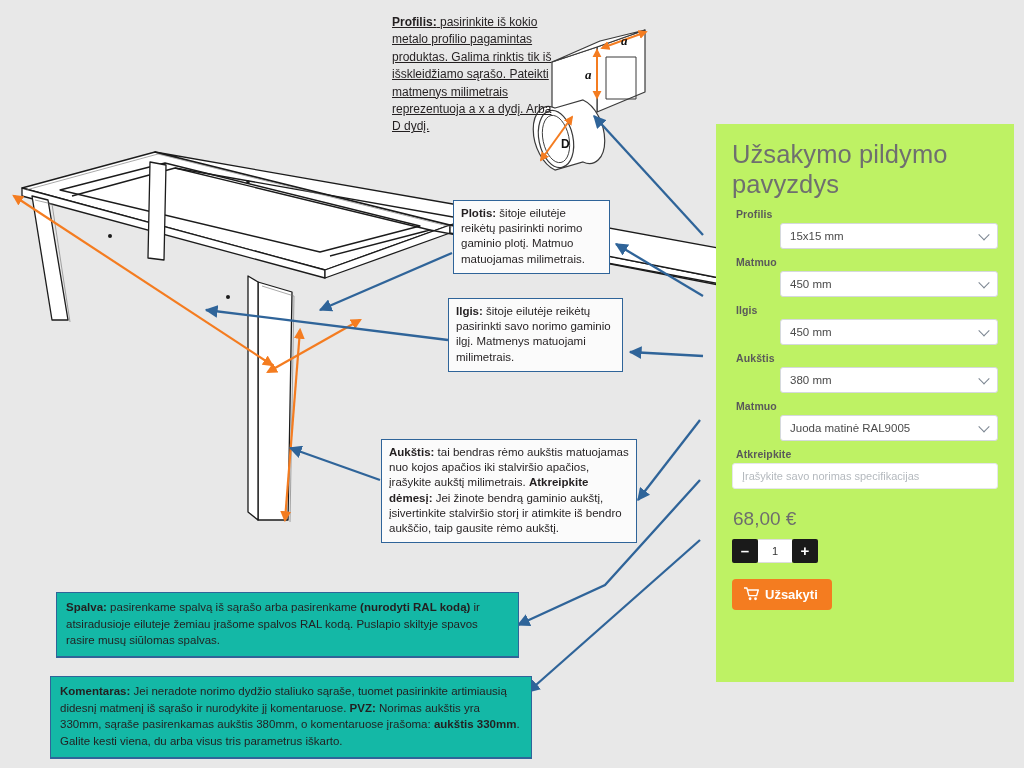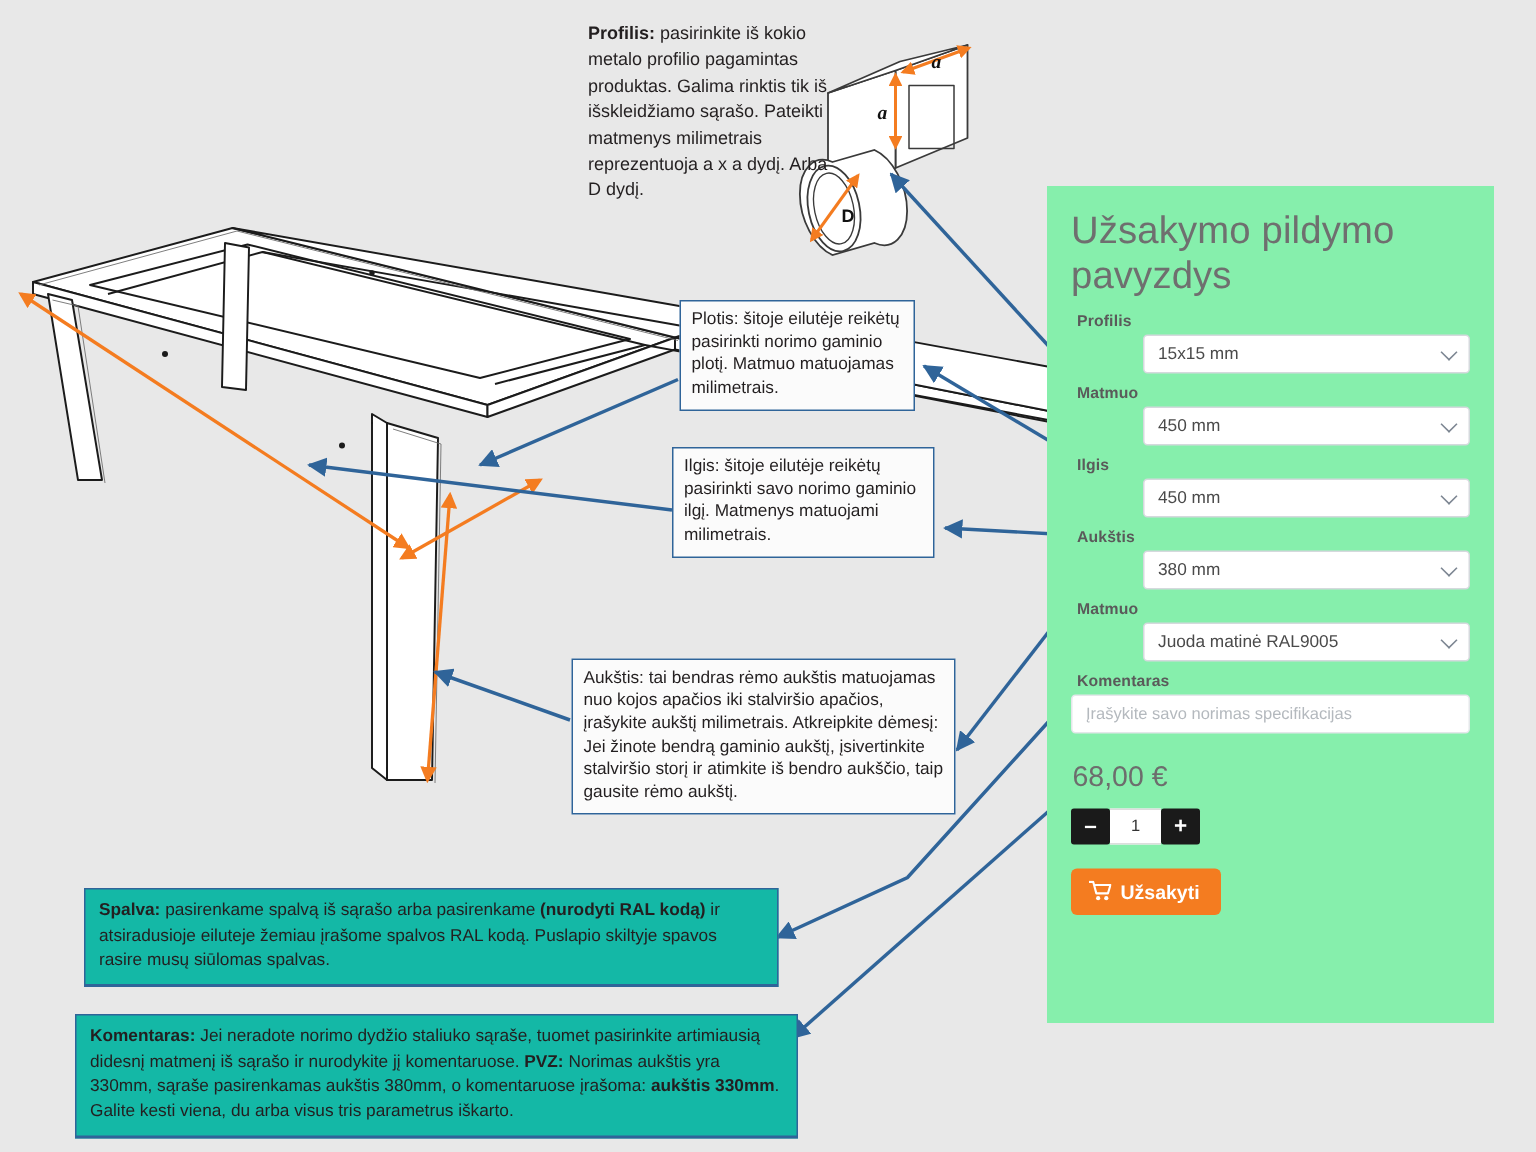--- a/index.html
+++ b/index.html
@@ -24,48 +24,49 @@
   .callout {
     position: absolute;
     background: #fbfbfb;
     border: 1px solid #2f6499;
     color: #231f20;
     font-size: 11.5px;
     line-height: 1.32;
     padding: 5px 7px 6px 7px;
     box-sizing: border-box;
   }
-  .callout b { font-weight: normal; }
+  .callout b { font-weight: bold; }
   .callout-noborder {
     position: absolute;
     color: #231f20;
     font-size: 12px;
     line-height: 1.45;
     background: transparent;
+    text-decoration: underline;
   }
   .callout-bottom {
     position: absolute;
     background: #14b8a6;
     border-top: 1px solid #2f6499;
     border-bottom: 2px solid #2f6499;
     border-left: 1px solid #2f6499;
     border-right: 1px solid #2f6499;
     color: #231f20;
     font-size: 11.5px;
     line-height: 1.45;
     padding: 6px 9px 7px 9px;
     box-sizing: border-box;
   }
 
   
   #form-panel {
     position: absolute;
-    left: 698px; top: 124px;
+    left: 716px; top: 124px;
     width: 298px; height: 558px;
-    background: #86efac;
+    background: #bef264;
     box-sizing: border-box;
     padding: 14px 16px 0 16px;
   }
   #panel-title {
     font-size: 25.5px;
     color: #6f6f6f;
     line-height: 1.17;
     font-weight: normal;
     margin: 2px 0 8px 0;
     letter-spacing: 0.1px;
@@ -332,21 +333,21 @@
     </div>
 
     
     <div class="field-label">Matmuo</div>
     <div class="select-box">
       <span>Juoda matinė RAL9005</span>
       <span class="caret"></span>
     </div>
 
     
-    <div class="field-label">Komentaras</div>
+    <div class="field-label">Atkreipkite</div>
     <div class="text-input">
       <span>Įrašykite savo norimas specifikacijas</span>
     </div>
 
     
     <div id="price">68,00 €</div>
 
     
     <div id="qty-row">
       <div class="qty-btn">–</div>

